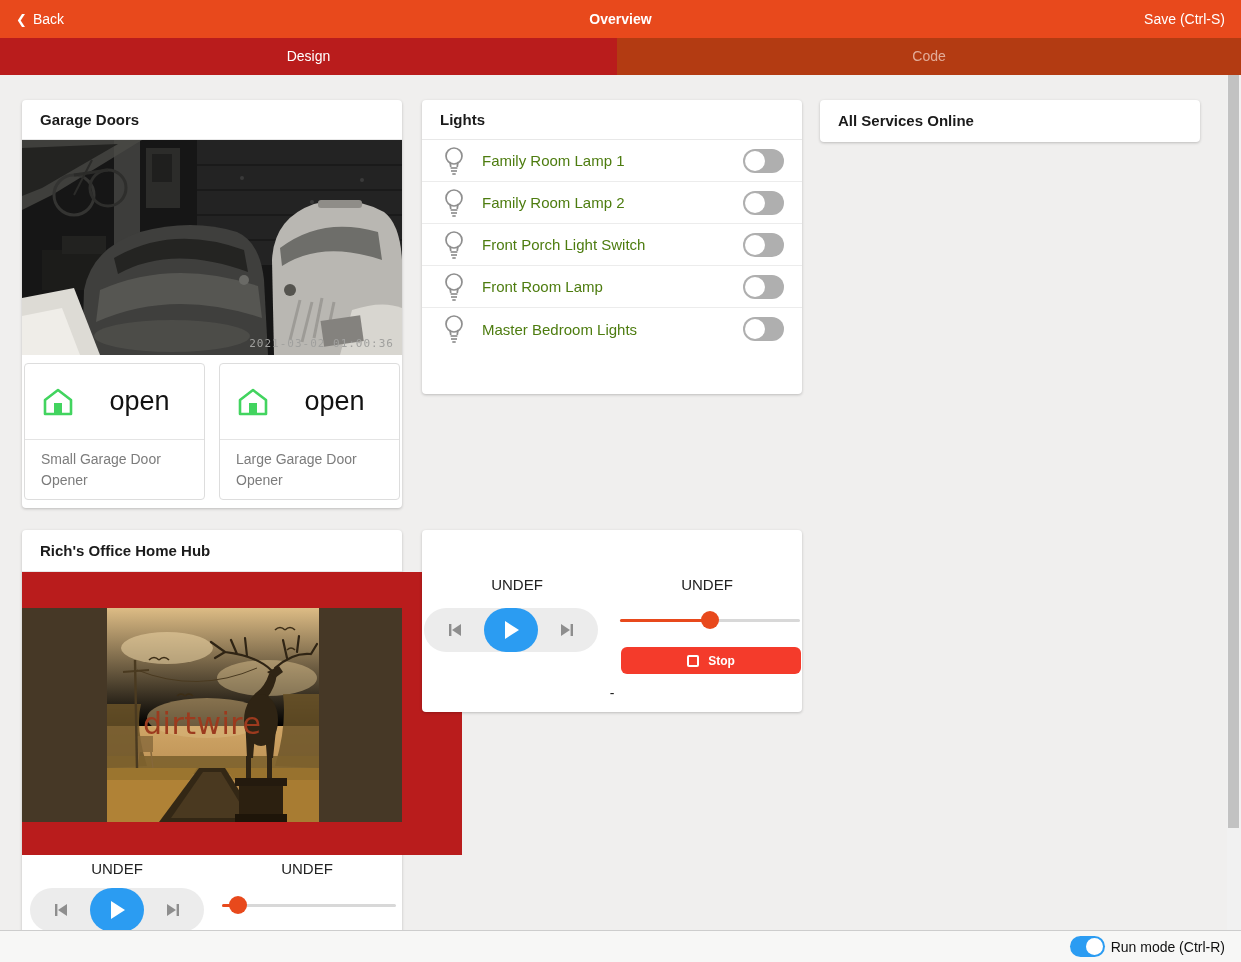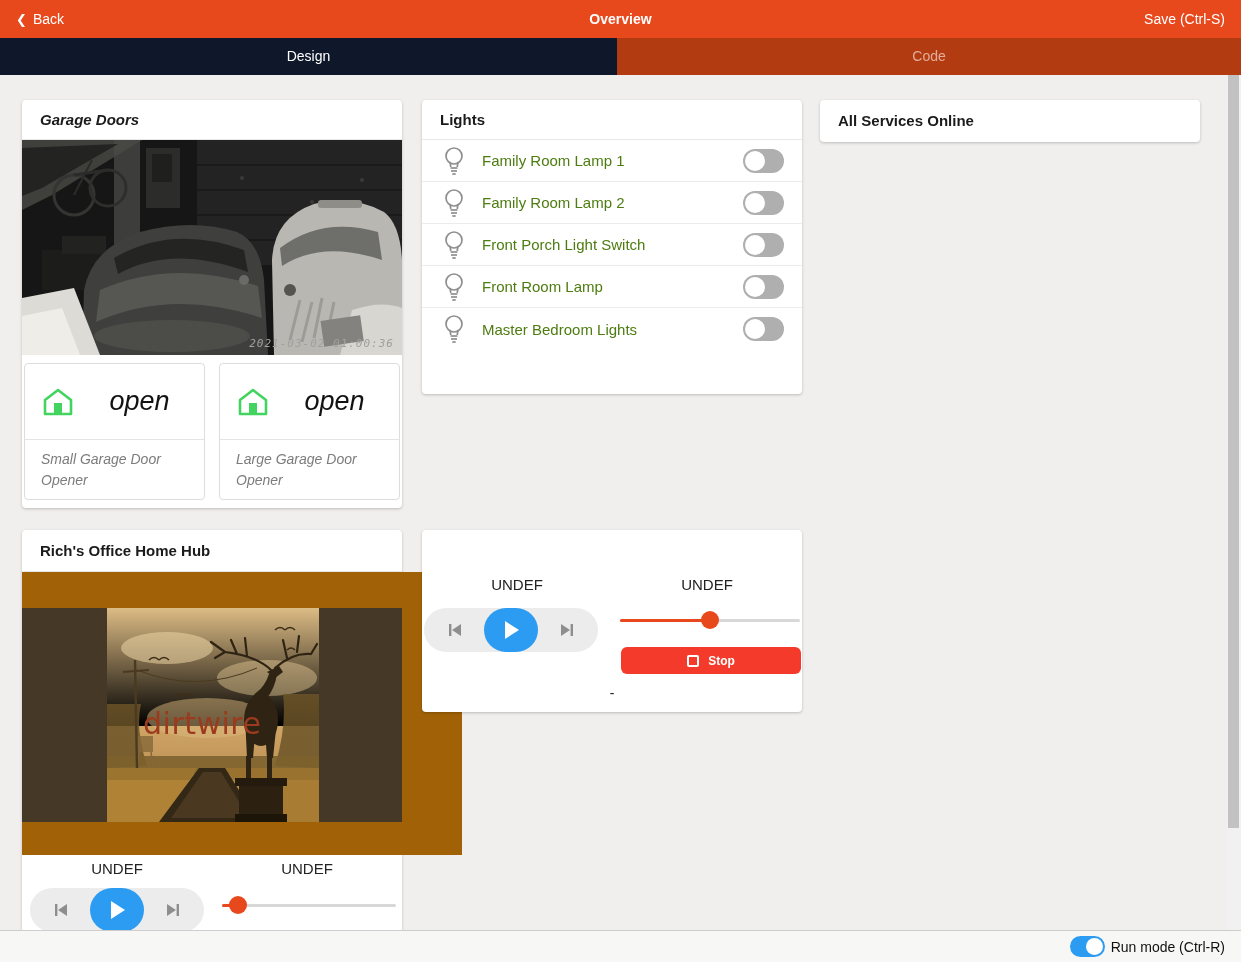--- a/index.html
+++ b/index.html
@@ -10,31 +10,31 @@
   
   #topbar { left:0; top:0; width:1241px; height:38px; background:#e8491c; color:#fff; z-index:20; }
   #topbar .back { position:absolute; left:16px; top:0; height:38px; line-height:38px; font-size:14px; cursor:pointer; }
   #topbar .back .chev { font-size:13px; margin-right:6px; }
   #topbar .title { position:absolute; left:0; right:0; top:0; height:38px; line-height:38px; text-align:center; font-weight:bold; font-size:14px; }
   #topbar .save { position:absolute; right:16px; top:0; height:38px; line-height:38px; font-size:14px; cursor:pointer; }
 
   
   #tabs { left:0; top:38px; width:1241px; height:37px; z-index:20; }
   .tab { position:absolute; top:0; height:37px; line-height:37px; text-align:center; font-size:14px; cursor:pointer; }
-  #tab-design { left:0; width:617px; background:#0f172a; color:#fff; }
+  #tab-design { left:0; width:617px; background:#b91c1c; color:#fff; }
   #tab-code { left:617px; width:624px; background:#b33b12; color:rgba(255,240,234,0.62); }
 
   
   .card { position:absolute; background:#fff; border-radius:4px; box-shadow:0 1px 3px rgba(0,0,0,.22); }
   .card-header { padding:0 18px; font-weight:bold; font-size:15px; color:#1b1b1b; border-bottom:1px solid #e8e8e8; }
   .h40 { height:40px; line-height:40px; }
   .h42 { height:42px; line-height:42px; }
 
   
-  #card-garage { left:22px; top:100px; width:380px; height:408px;font-style:italic; }
+  #card-garage { left:22px; top:100px; width:380px; height:408px; }
   #garage-camera { position:absolute; left:0; top:40px; width:380px; height:215px; background:#0c4a6e; overflow:hidden; }
   #garage-camera svg { display:block; }
   #camera-timestamp { position:absolute; right:8px; bottom:5px; font-family:"DejaVu Sans Mono",monospace; font-size:11px; color:#a0a09e; letter-spacing:1px; }
   .openers { position:absolute; left:2px; top:263px; width:376px; height:137px; display:flex; gap:14px; }
   .opener-tile { flex:1; background:#fff; border:1px solid #ddd; border-radius:4px; overflow:hidden; cursor:pointer; }
   .opener-top { height:76px; display:flex; align-items:center; border-bottom:1px solid #e4e4e4; }
   .opener-top .house { margin-left:16px; }
   .opener-state { flex:1; text-align:center; font-size:27px; color:#121212; }
   .opener-label { padding:9px 16px; font-size:14px; line-height:1.5; color:#7c7c7c; }
 
@@ -46,21 +46,21 @@
   .light-label { margin-left:17px; font-size:15px; color:#4d7c0f; }
   .toggle { position:absolute; right:18px; top:9px; width:41px; height:24px; border-radius:12px; background:#afafaf; cursor:pointer; }
   .toggle .knob { position:absolute; left:2px; top:2px; width:20px; height:20px; border-radius:50%; background:#fff; }
 
   
   #card-services { left:820px; top:100px; width:380px; height:42px; }
   #card-services .card-header { border-bottom:none; }
 
   
   #card-office { left:22px; top:530px; width:380px; height:405px; }
-  #office-media { position:absolute; left:0; top:42px; width:440px; height:283px; background:#a16207; }
+  #office-media { position:absolute; left:0; top:42px; width:440px; height:283px; background:#b91c1c; }
   #office-art-band { position:absolute; left:0; top:36px; width:380px; height:214px; background:#463826; }
   #office-album { position:absolute; left:85px; top:0; width:212px; height:214px; }
   .status-row { position:absolute; left:0; width:380px; display:flex; }
   .status-cell { flex:1; text-align:center; font-size:15px; color:#232323; }
   #office-status { top:330px; }
   .media-pill { position:absolute; background:#ececec; border-radius:22px; display:flex; align-items:center; justify-content:space-between; width:174px; height:44px; padding:0 22px; }
   #office-pill { left:8px; top:358px; }
   .play-btn { position:absolute; left:50%; top:50%; transform:translate(-50%,-50%); width:54px; height:44px; border-radius:22px; background:#2b9cf2; display:flex; align-items:center; justify-content:center; cursor:pointer; }
   .skip-btn { cursor:pointer; display:flex; align-items:center; z-index:2; }
   .slider { position:absolute; height:18px; }

